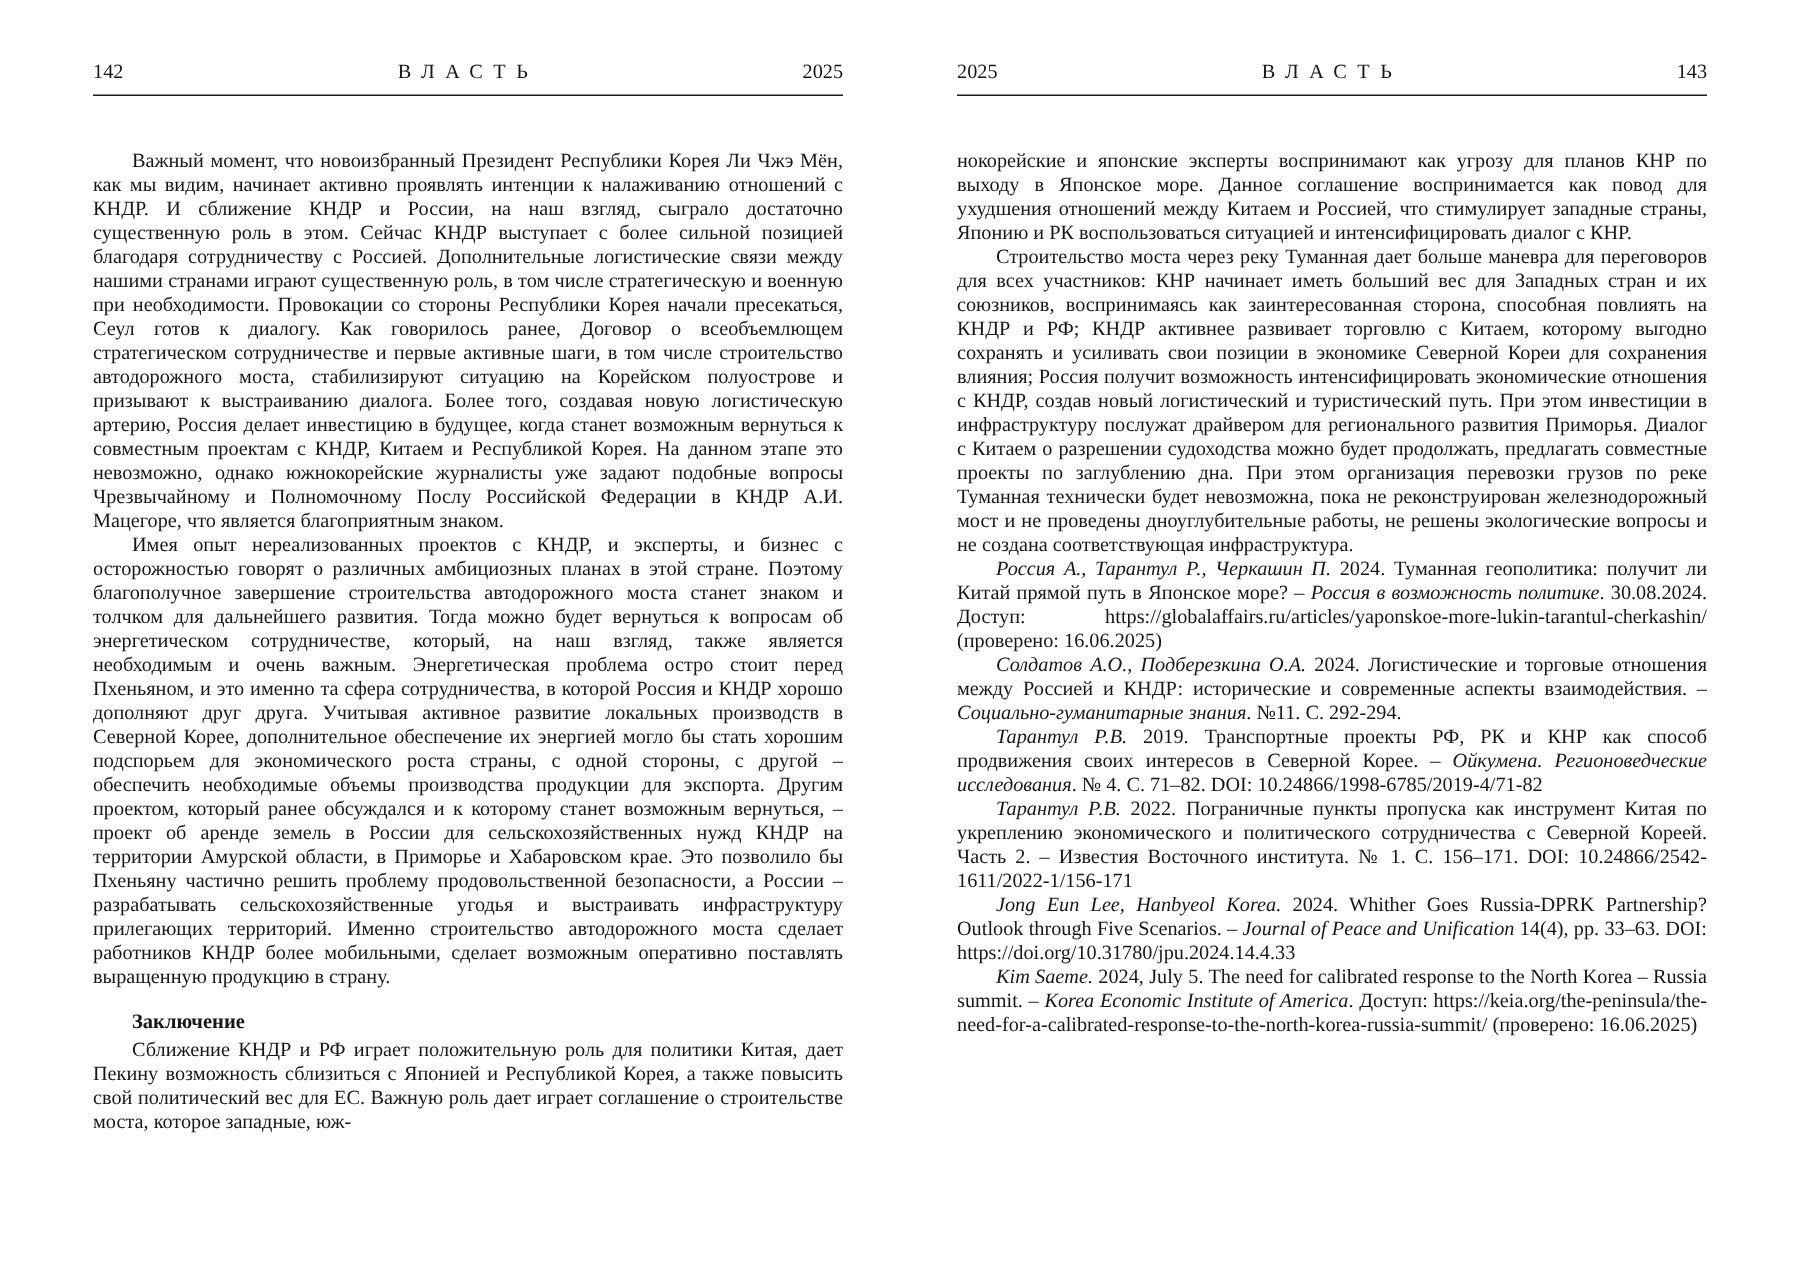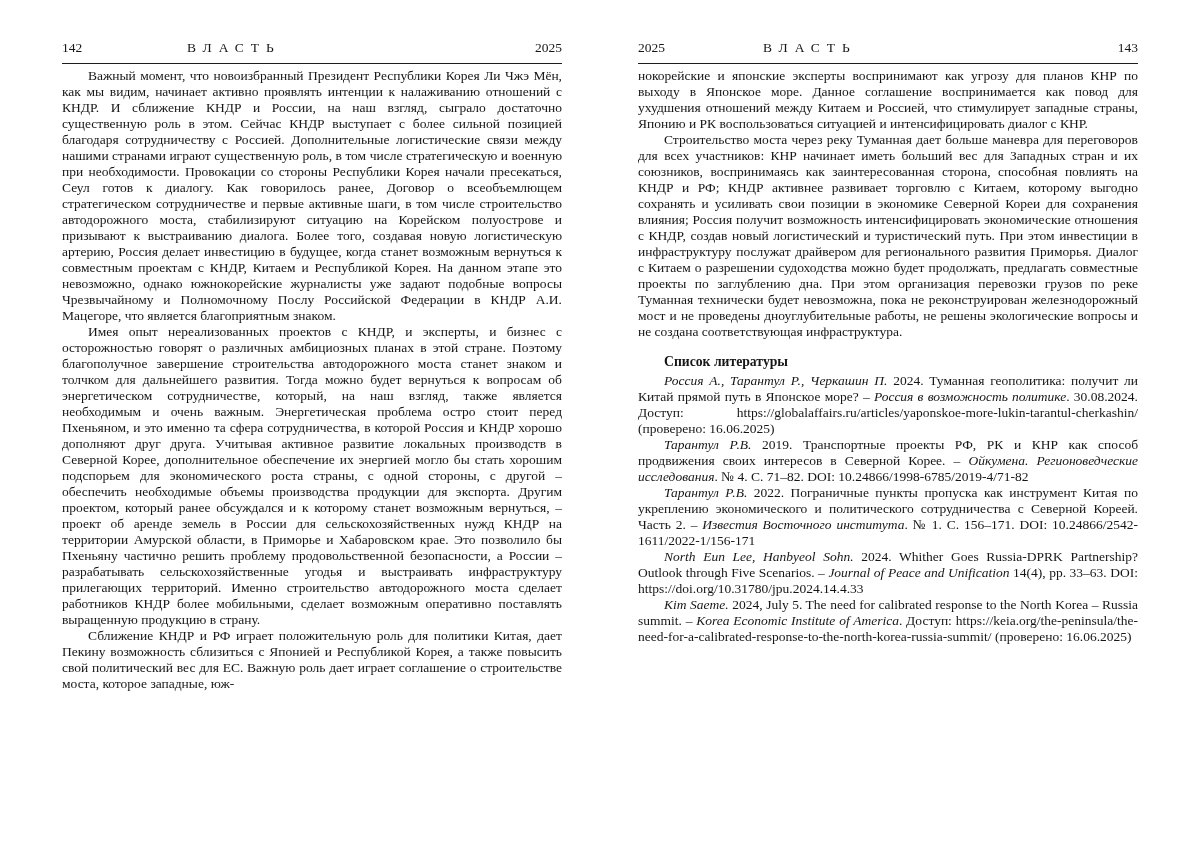--- a/index.html
+++ b/index.html
@@ -17,23 +17,23 @@
 
   .page-header {
     display: flex; align-items: baseline;
     font-size: 13.5px;
     padding-bottom: 7px;
     border-bottom: 1px solid #1c1c1c;
   }
   .hdr-side { flex: 1; }
   .hdr-l { text-align: left; }
   .hdr-r { text-align: right; }
-  .hdr-center { flex: 2; letter-spacing: 7px; }
+  .hdr-center { flex: 2; text-align: center; letter-spacing: 7px; }
 
-  .body-text { margin-top: 4px; }
+  .body-text { margin-top: 35px; }
 
   .para {
     font-size: 13.5px;
     line-height: 16px;
     text-align: justify;
     text-indent: 26px;
     hyphens: auto;
     overflow-wrap: anywhere;
   }
   .para.no-indent { text-indent: 0; }
@@ -56,35 +56,36 @@
 
   <section class="page page-left">
     <header class="page-header">
       <span class="hdr-side hdr-l">142</span>
       <span class="hdr-center">ВЛАСТЬ</span>
       <span class="hdr-side hdr-r">2025</span>
     </header>
     <div class="body-text">
       <p class="para">Важный момент, что новоизбранный Президент Республики Корея Ли Чжэ Мён, как мы видим, начинает активно проявлять интенции к налаживанию отношений с КНДР. И сближение КНДР и России, на наш взгляд, сыграло достаточно существенную роль в этом. Сейчас КНДР выступает с более сильной позицией благодаря сотрудничеству с Россией. Дополнительные логистические связи между нашими странами играют существенную роль, в том числе стратегическую и военную при необходимости. Провокации со стороны Республики Корея начали пресекаться, Сеул готов к диалогу. Как говорилось ранее, Договор о всеобъемлющем стратегическом сотрудничестве и первые активные шаги, в том числе строительство автодорожного моста, стабилизируют ситуацию на Корейском полуострове и призывают к выстраиванию диалога. Более того, создавая новую логистическую артерию, Россия делает инвестицию в будущее, когда станет возможным вернуться к совместным проектам с КНДР, Китаем и Республикой Корея. На данном этапе это невозможно, однако южнокорейские журналисты уже задают подобные вопросы Чрезвычайному и Полномочному Послу Российской Федерации в КНДР А.И. Мацегоре, что является благоприятным знаком.</p>
       <p class="para">Имея опыт нереализованных проектов с КНДР, и эксперты, и бизнес с осторожностью говорят о различных амбициозных планах в этой стране. Поэтому благополучное завершение строительства автодорожного моста станет знаком и толчком для дальнейшего развития. Тогда можно будет вернуться к вопросам об энергетическом сотрудничестве, который, на наш взгляд, также является необходимым и очень важным. Энергетическая проблема остро стоит перед Пхеньяном, и это именно та сфера сотрудничества, в которой Россия и КНДР хорошо дополняют друг друга. Учитывая активное развитие локальных производств в Северной Корее, дополнительное обеспечение их энергией могло бы стать хорошим подспорьем для экономического роста страны, с одной стороны, с другой – обеспечить необходимые объемы производства продукции для экспорта. Другим проектом, который ранее обсуждался и к которому станет возможным вернуться, – проект об аренде земель в России для сельскохозяйственных нужд КНДР на территории Амурской области, в Приморье и Хабаровском крае. Это позволило бы Пхеньяну частично решить проблему продовольственной безопасности, а России – разрабатывать сельскохозяйственные угодья и выстраивать инфраструктуру прилегающих территорий. Именно строительство автодорожного моста сделает работников КНДР более мобильными, сделает возможным оперативно поставлять выращенную продукцию в страну.</p>
+      <h2 class="section-heading">Заключение</h2>
       <p class="para">Сближение КНДР и РФ играет положительную роль для политики Китая, дает Пекину возможность сблизиться с Японией и Республикой Корея, а также повысить свой политический вес для ЕС. Важную роль дает играет соглашение о строительстве моста, которое западные, юж-</p>
     </div>
   </section>
 
   <section class="page page-right">
     <header class="page-header">
       <span class="hdr-side hdr-l">2025</span>
       <span class="hdr-center">ВЛАСТЬ</span>
       <span class="hdr-side hdr-r">143</span>
     </header>
     <div class="body-text">
       <p class="para no-indent">нокорейские и японские эксперты воспринимают как угрозу для планов КНР по выходу в Японское море. Данное соглашение воспринимается как повод для ухудшения отношений между Китаем и Россией, что стимулирует западные страны, Японию и РК воспользоваться ситуацией и интенсифицировать диалог с КНР.</p>
       <p class="para">Строительство моста через реку Туманная дает больше маневра для переговоров для всех участников: КНР начинает иметь больший вес для Западных стран и их союзников, воспринимаясь как заинтересованная сторона, способная повлиять на КНДР и РФ; КНДР активнее развивает торговлю с Китаем, которому выгодно сохранять и усиливать свои позиции в экономике Северной Кореи для сохранения влияния; Россия получит возможность интенсифицировать экономические отношения с КНДР, создав новый логистический и туристический путь. При этом инвестиции в инфраструктуру послужат драйвером для регионального развития Приморья. Диалог с Китаем о разрешении судоходства можно будет продолжать, предлагать совместные проекты по заглублению дна. При этом организация перевозки грузов по реке Туманная технически будет невозможна, пока не реконструирован железнодорожный мост и не проведены дноуглубительные работы, не решены экологические вопросы и не создана соответствующая инфраструктура.</p>
-      <h2 class="section-heading">Список литературы</h2>
       <p class="para ref"><span style="font-style: italic;">Россия А., Тарантул Р., Черкашин П.</span><span> 2024. Туманная геополитика: получит ли Китай прямой путь в Японское море? – </span><span style="font-style: italic;">Россия в возможность политике</span><span>. 30.08.2024. Доступ: https://globalaffairs.ru/articles/yaponskoe-more-lukin-tarantul-cherkashin/ (проверено: 16.06.2025)</span></p>
+      <p class="para ref"><span style="font-style: italic;">Солдатов А.О., Подберезкина О.А.</span><span> 2024. Логистические и торговые отношения между Россией и КНДР: исторические и современные аспекты взаимодействия. – </span><span style="font-style: italic;">Социально-гуманитарные знания</span><span>. №11. С. 292-294.</span></p>
       <p class="para ref"><span style="font-style: italic;">Тарантул Р.В.</span><span> 2019. Транспортные проекты РФ, РК и КНР как способ продвижения своих интересов в Северной Корее. – </span><span style="font-style: italic;">Ойкумена. Регионоведческие исследования</span><span>. № 4. С. 71–82. DOI: 10.24866/1998-6785/2019-4/71-82</span></p>
-      <p class="para ref"><span style="font-style: italic;">Тарантул Р.В.</span><span> 2022. Пограничные пункты пропуска как инструмент Китая по укреплению экономического и политического сотрудничества с Северной Кореей. Часть 2. – </span><span style="font-style: italic;">Известия Восточного института</span><span>. № 1. С. 156–171. DOI: 10.24866/2542-1611/2022-1/156-171</span></p>
-      <p class="para ref"><span style="font-style: italic;">North Eun Lee, Hanbyeol Sohn.</span><span> 2024. Whither Goes Russia-DPRK Partnership? Outlook through Five Scenarios. – </span><span style="font-style: italic;">Journal of Peace and Unification</span><span> 14(4), pp. 33–63. DOI: https://doi.org/10.31780/jpu.2024.14.4.33</span></p>
+      <p class="para ref"><span style="font-style: italic;">Тарантул Р.В.</span><span> 2022. Пограничные пункты пропуска как инструмент Китая по укреплению экономического и политического сотрудничества с Северной Кореей. Часть 2. – </span><span style="">Известия Восточного института</span><span>. № 1. С. 156–171. DOI: 10.24866/2542-1611/2022-1/156-171</span></p>
+      <p class="para ref"><span style="font-style: italic;">Jong Eun Lee, Hanbyeol Korea.</span><span> 2024. Whither Goes Russia-DPRK Partnership? Outlook through Five Scenarios. – </span><span style="font-style: italic;">Journal of Peace and Unification</span><span> 14(4), pp. 33–63. DOI: https://doi.org/10.31780/jpu.2024.14.4.33</span></p>
       <p class="para ref"><span style="font-style: italic;">Kim Saeme.</span><span> 2024, July 5. The need for calibrated response to the North Korea – Russia summit. – </span><span style="font-style: italic;">Korea Economic Institute of America</span><span>. Доступ: https://keia.org/the-peninsula/the-need-for-a-calibrated-response-to-the-north-korea-russia-summit/ (проверено: 16.06.2025)</span></p>
     </div>
   </section>
 
 </div>
 
 </body></html>

